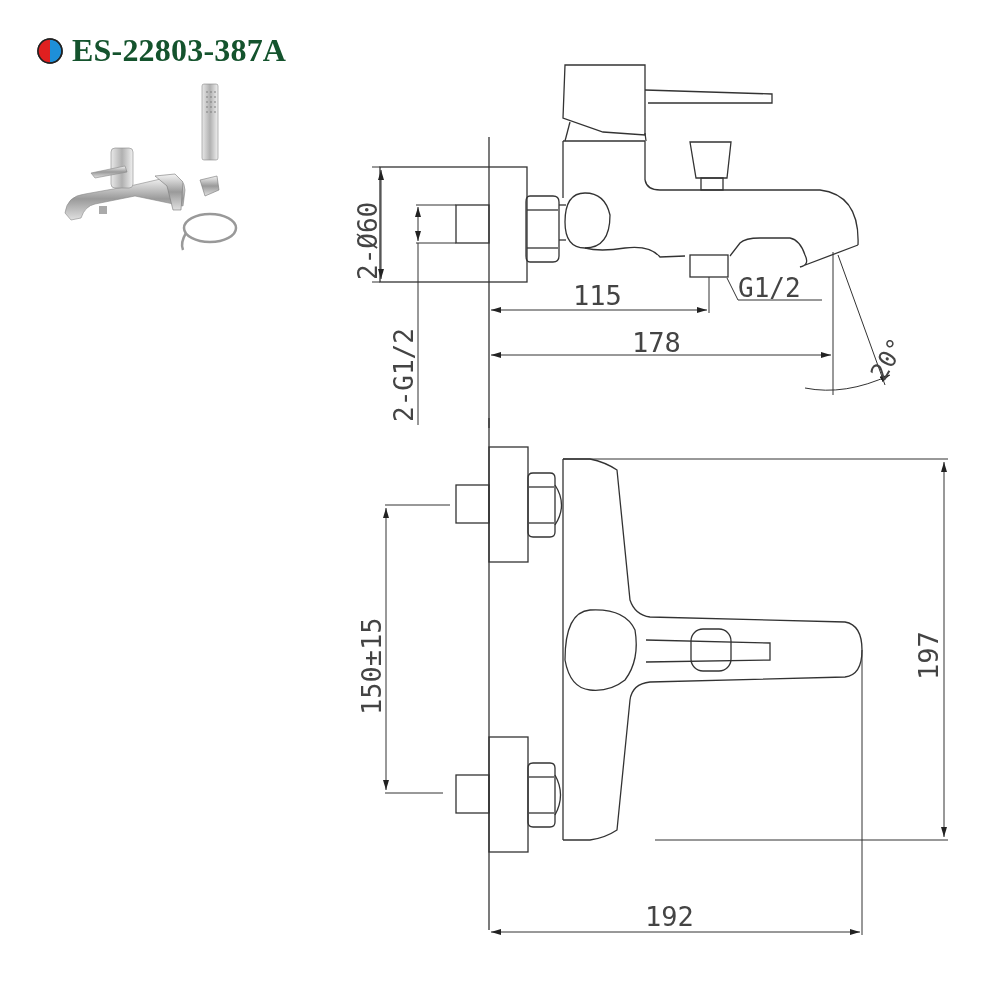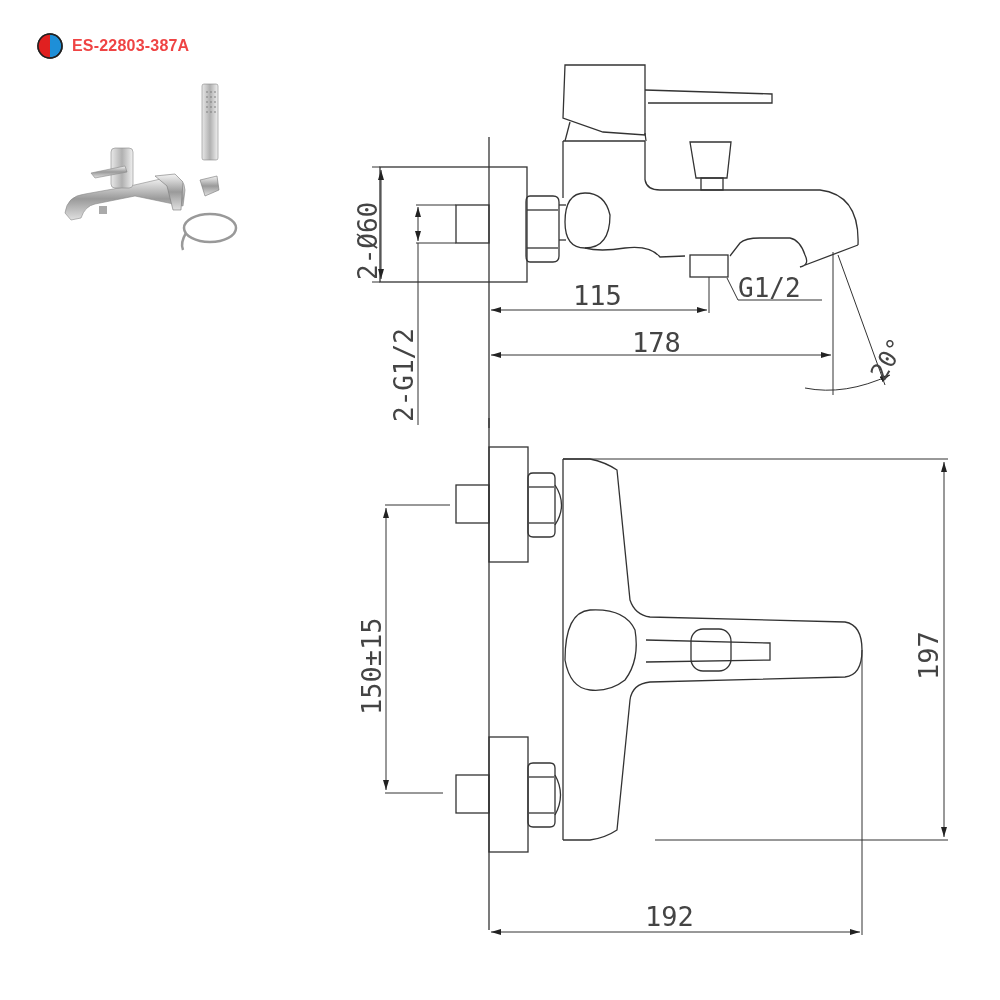--- a/index.html
+++ b/index.html
@@ -1,20 +1,20 @@
 <!DOCTYPE html>
 <html><head>
 <meta charset="utf-8">
 <style>
   html, body { margin: 0; padding: 0; background: #ffffff; }
   body { width: 1000px; height: 1000px; position: relative; overflow: hidden;
          font-family: "Liberation Sans", sans-serif; }
   .header { position: absolute; left: 36px; top: 32px; display: flex; align-items: center; gap: 8px; }
-  .model-title { font-family: Liberation Sans, sans-serif; font-weight: bold; font-size: 16px;
-                 color: #ef4444; letter-spacing: 0.2px; }
+  .model-title { font-family: Liberation Serif, serif; font-weight: bold; font-size: 32px;
+                 color: #14532d; letter-spacing: 0.2px; }
   .product-thumb { position: absolute; left: 55px; top: 78px; width: 190px; height: 175px; }
   .drawing { position: absolute; left: 0; top: 0; width: 1000px; height: 1000px; }
   .dim-text { font-family: "DejaVu Sans Mono", monospace; fill: #444444; }
 </style>
 </head>
 <body>
 
 <div class="header">
   <svg width="28" height="28" viewBox="0 0 28 28">
     <circle cx="14" cy="14" r="12" fill="#1e8fd8" stroke="#222" stroke-width="1.5"></circle>

